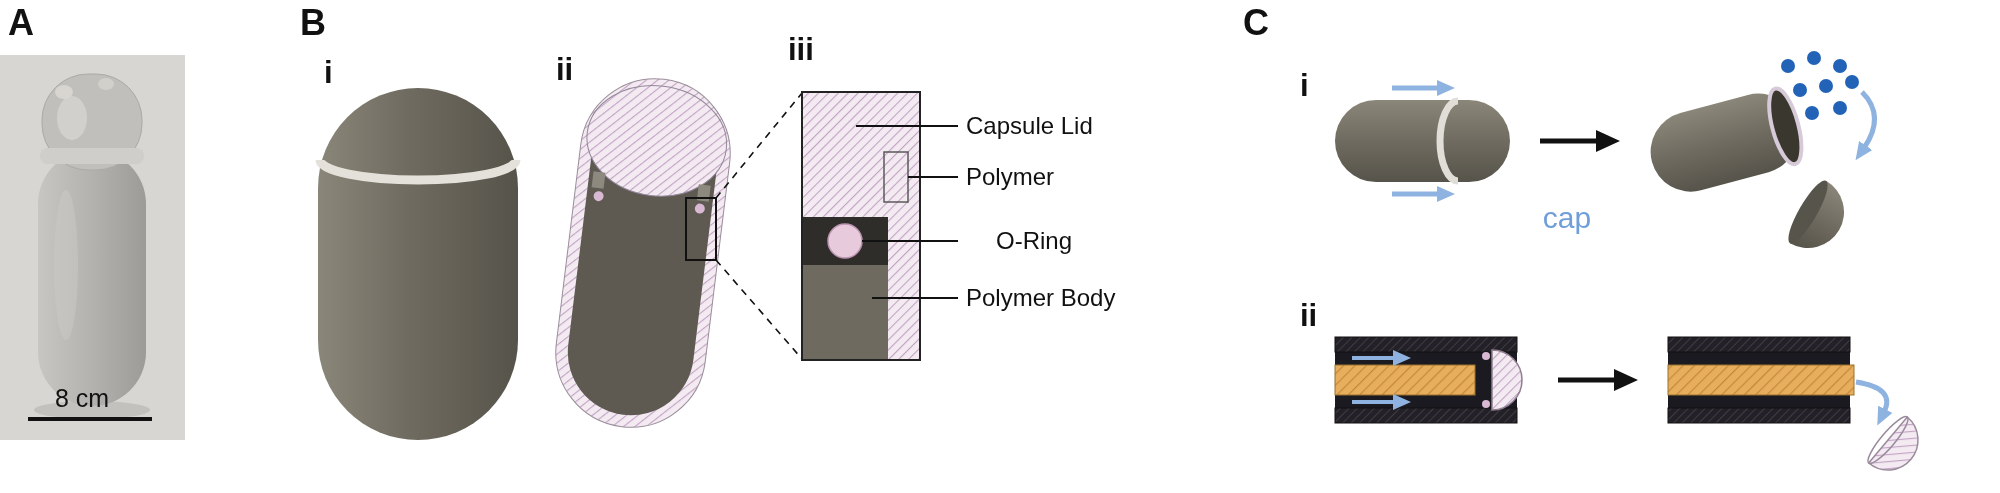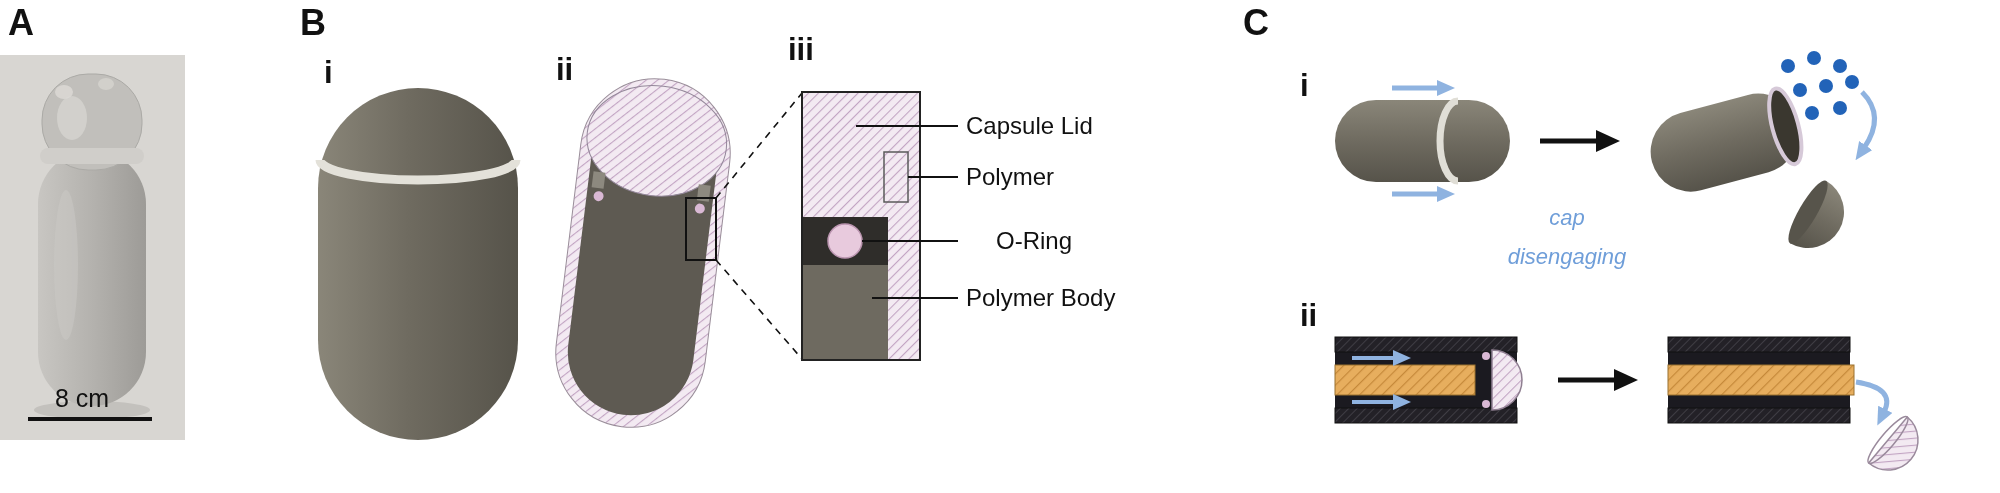--- a/index.html
+++ b/index.html
@@ -6,21 +6,21 @@
   html,body{background:#ffffff}
   body{width:2000px;height:493px;position:relative;overflow:hidden;
        font-family:"Liberation Sans",sans-serif;color:#111}
   .stage{position:absolute;left:0;top:0;width:2000px;height:493px}
   .txt{position:absolute;white-space:nowrap;color:#111}
   .panel-label{font-size:36px;font-weight:bold}
   .sub-label{font-size:31px;font-weight:bold}
   .annotation{font-size:24px;line-height:28px}
   .scale-label{font-size:25px}
   .force-text{position:absolute;left:1452px;top:198px;width:230px;text-align:center;
-              color:#6f9ed9;font-style:italic;font-size:22px;line-height:39px}
+              color:#6f9ed9;font-size:30px;line-height:39px}
 </style>
 </head>
 <body>
 
 <svg class="stage" width="2000" height="493" viewBox="0 0 2000 493" xmlns="http://www.w3.org/2000/svg">
   <defs>
     <linearGradient id="capGrad" x1="0" y1="0" x2="1" y2="0">
       <stop offset="0" stop-color="#8a8679"></stop>
       <stop offset="0.45" stop-color="#6f6b60"></stop>
       <stop offset="1" stop-color="#56534a"></stop>
@@ -180,14 +180,13 @@
 <div class="txt annotation" style="left:966px;top:112px">Capsule Lid</div>
 <div class="txt annotation" style="left:966px;top:163px">Polymer</div>
 <div class="txt annotation" style="left:996px;top:227px">O-Ring</div>
 <div class="txt annotation" style="left:966px;top:284px">Polymer Body</div>
 
 <div class="txt sub-label" style="left:1300px;top:68px">i</div>
 <div class="txt sub-label" style="left:1300px;top:298px">ii</div>
 
 <div class="force-text">
   <div>cap</div>
-  <div>disengaging</div>
 </div>
 
 </body></html>

